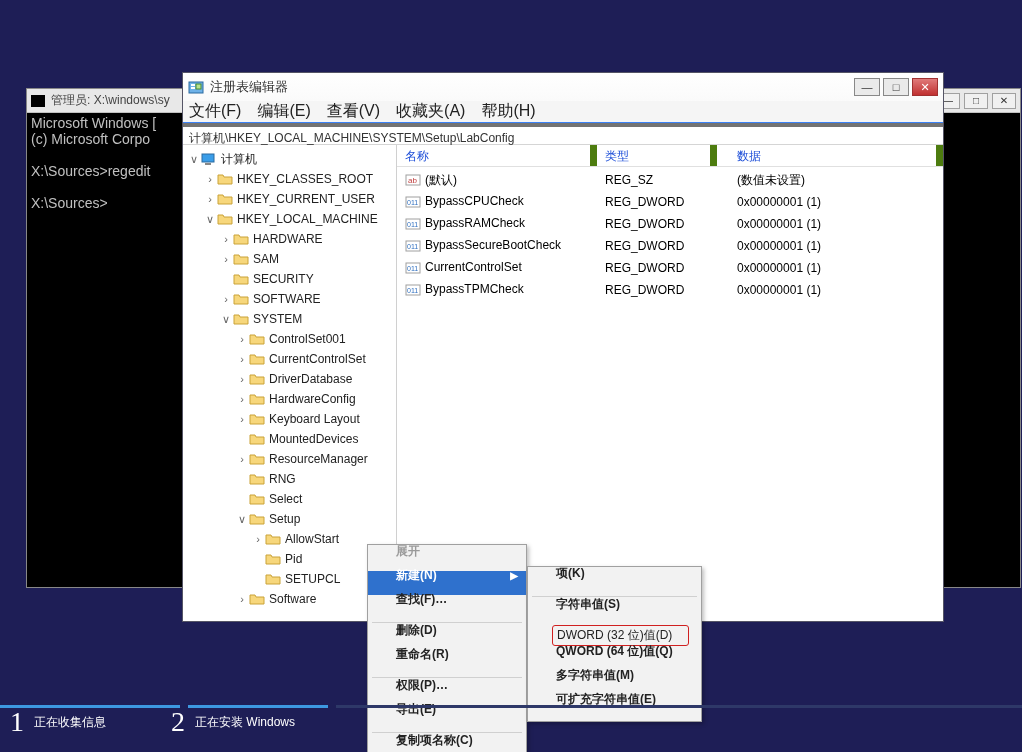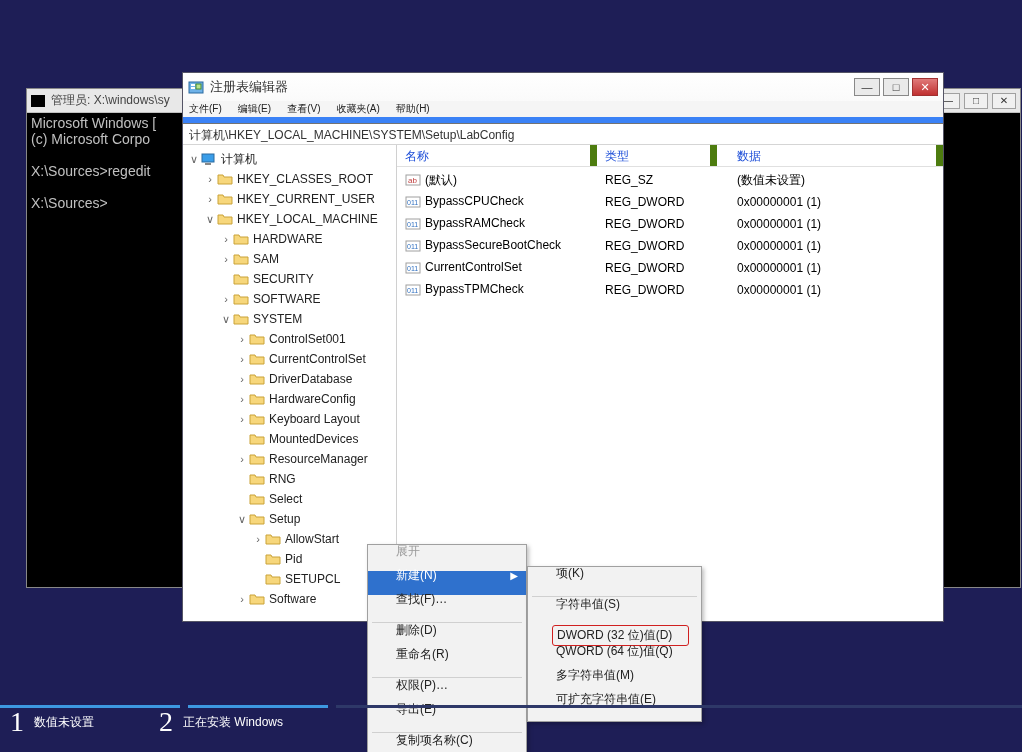--- a/index.html
+++ b/index.html
@@ -16,23 +16,23 @@
 
   
   .regedit-window { position:absolute; left:182px; top:72px; width:762px; height:550px; background:#fff; border:1px solid #556; box-shadow: 0 0 0 1px #8894b0 inset;}
   .regedit-titlebar { height:28px; display:flex; align-items:center; padding:3px 5px; background:linear-gradient(#fff,#fafafa);}
   .reg-icon{ width:16px; height:16px; margin-right:6px; display:flex; align-items:center; justify-content:center;}
   .reg-icon svg{ width:16px; height:16px;}
   .reg-title{ font-size:13px; color:#333; flex:1;}
   .win-controls { display:flex; gap:3px;}
   .win-btn { width:26px; height:18px; border:1px solid #888; background:#eaeaea; display:flex; align-items:center; justify-content:center; font-size:11px; color:#333;}
   .win-btn.close { background:#c94f4f; border-color:#a03030; color:#fff; background:linear-gradient(#e07a7a,#c03030);}
-  .menubar{ height:22px; background:#f5f5f5; display:flex; align-items:center; padding:0 6px; gap:16px; font-size:10px; color:#222; border-bottom:6px solid #3b82f6;}
+  .menubar{ height:22px; background:#f5f5f5; display:flex; align-items:center; padding:0 6px; gap:16px; font-size:16px; color:#222; border-bottom:1px solid #3b82f6;}
   .menubar span{ cursor:default;}
-  .addressbar{ height:22px; border-top:1px solid #737373; border-bottom:1px solid #d5d5d5; font-size:12px; color:#333; padding:3px 6px; background:#fff;}
+  .addressbar{ height:22px; border-top:4px solid #737373; border-bottom:1px solid #d5d5d5; font-size:12px; color:#333; padding:3px 6px; background:#fff;}
   .regedit-body{ display:flex; height:calc(100% - 28px - 22px - 22px); background:#fff;}
   .tree-pane{ width:214px; border-right:1px solid #d0d0d0; overflow:auto; font-size:12px; padding:4px 0 4px 0; color:#222;}
   .list-pane{ flex:1; overflow:auto; font-size:12px;}
   .list-header{ display:flex; border-bottom:1px solid #e0e0e0; height:22px; background:#fff;}
   .list-header .col{ padding:3px 8px; color:#1d4ed8; font-size:12px; border-right:7px solid #4d7c0f;}
   .col-name{ width:200px;} .col-type{ width:120px;} .col-data{ flex:1;margin-left:12px;}
   .list-rows{ padding:2px 0;}
   .row{ display:flex; height:22px; align-items:center;}
   .row .cell{ padding:0 8px;}
   .val-icon{ width:16px; height:16px; display:inline-flex; align-items:center; justify-content:center; margin-right:4px; vertical-align:middle;}
@@ -41,21 +41,21 @@
   .caret.none{ visibility:hidden;}
   .folder-icon{ width:16px; height:14px; display:inline-block; margin-right:4px;}
   .folder-icon svg{width:16px;height:14px;}
   .node-label{ font-size:12px;}
   .node.selected{ background:#cde8ff;}
   .indent-0{padding-left:2px;} .indent-1{padding-left:18px;} .indent-2{padding-left:34px;}
   .indent-3{padding-left:50px;} .indent-4{padding-left:66px;}
 
   
   .ctx-menu{ position:absolute; background:#f2f2f2; border:1px solid #a0a0a0; box-shadow:2px 2px 4px rgba(0,0,0,.25); font-size:12px; color:#222; padding:2px 0;}
-  .ctx-item{ height:24px; display:flex; align-items:center; padding:0 16px 16px 28px; position:relative; white-space:nowrap;}
+  .ctx-item{ height:24px; display:flex; align-items:center; padding:0 16px 16px 28px; position:relative; white-space:nowrap;font-weight:bold;}
   .ctx-item.disabled{ color:#9a9a9a;}
   .ctx-item.highlight{ background:#2f71cd; color:#fff;}
   .ctx-item .arrow{ position:absolute; right:8px; font-size:10px;}
   .ctx-sep{ height:1px; background:#d0d0d0; margin:3px 4px;}
   .dword-highlight{ border:1.5px solid #d02020; border-radius:3px; margin:1px 12px 1px 24px; padding:1px 4px;}
 
   
   .setup-steps{ position:absolute; left:10px; right:10px; bottom:10px; height:40px; display:flex; color:#fff; font-size:12px; align-items:center;}
   .step{ display:flex; align-items:center; gap:10px; margin-right:55px;}
   .step-num{ font-family:"Times New Roman",serif; font-size:28px; font-weight:300;}
@@ -382,19 +382,19 @@
 </div>
 
 <div class="progress-wrap">
   <div class="pseg done"></div>
   <div class="pseg active"></div>
   <div class="pseg rest"></div>
 </div>
 <div class="setup-steps">
   <div class="step">
     <span class="step-num">1</span>
-    <span>数值未设置</span>
+    <span>正在收集信息</span>
   </div>
   <div class="step" style="margin-left:10px;">
     <span class="step-num">2</span>
     <span>正在安装 Windows</span>
   </div>
 </div>
 
 </body></html>

